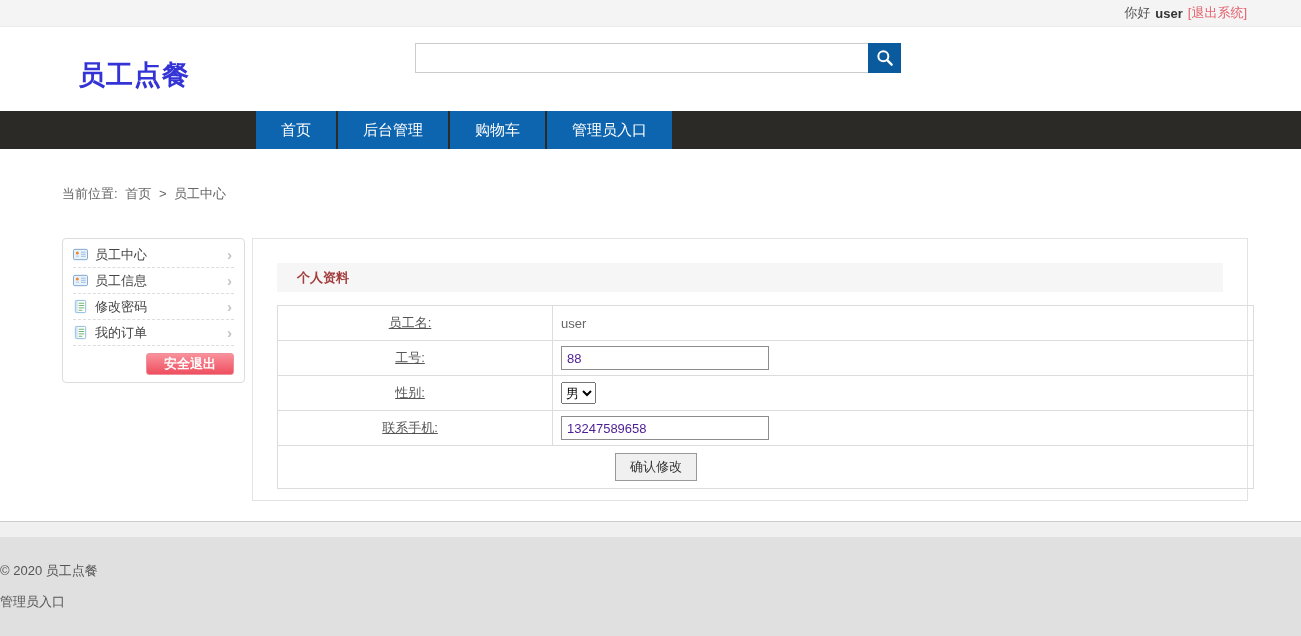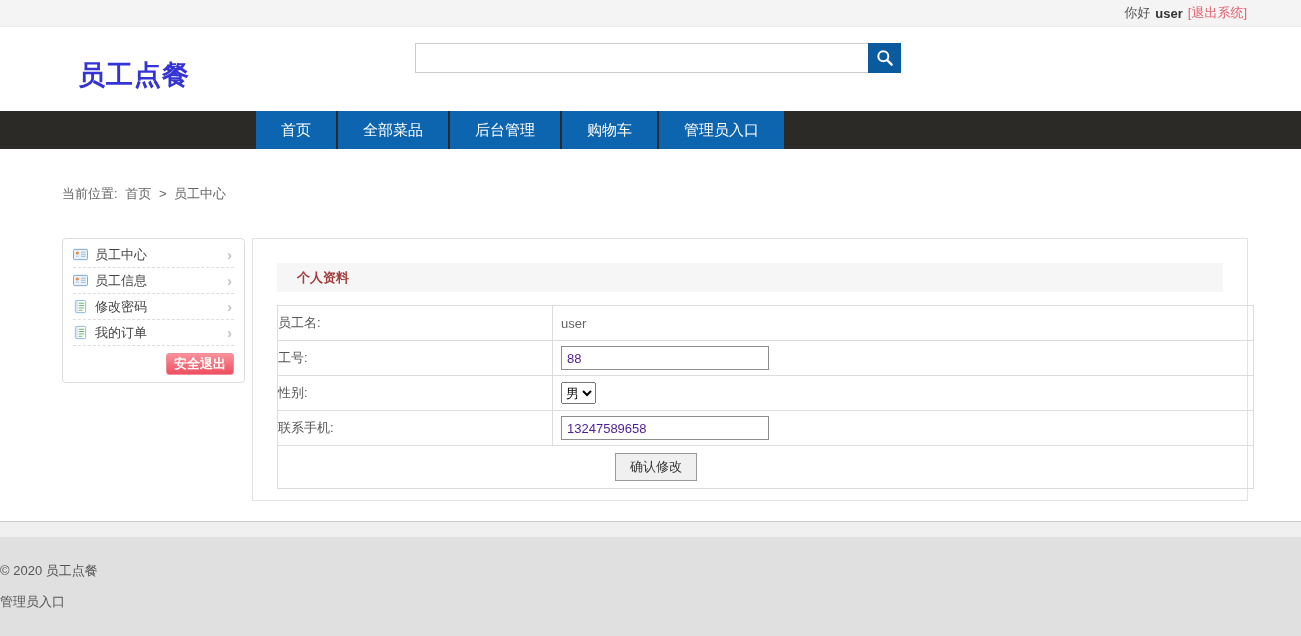--- a/index.html
+++ b/index.html
@@ -40,33 +40,33 @@
   .sidebar { position:absolute; left:62px; top:89px; width:183px; background:#fff;
              border:1px solid #ddd; border-radius:4px; padding:3px 10px 7px; }
   .side-item { display:flex; align-items:center; height:26px;
                border-bottom:1px dashed #ddd; cursor:pointer; }
   .side-icon { width:15px; height:15px; margin-right:7px; display:inline-flex; }
   .side-icon svg { width:15px; height:15px; }
   .side-label { font-size:13px; color:#444; }
   .chev { margin-left:auto; color:#c5c5c5; font-size:15px; font-weight:bold;
           line-height:1; padding-right:2px; }
   .logout-row { display:flex; justify-content:flex-end; padding-top:7px; }
-  .btn-logout { width:68px; height:22px; color:#fff; font-weight:bold; font-size:13px;
+  .btn-logout { width:88px; height:22px; color:#fff; font-weight:bold; font-size:13px;
                 font-family:inherit; border:1px solid #ee8f9a; border-radius:3px; cursor:pointer;
                 background:linear-gradient(to bottom,
                   var(--sb-btn-top,#f9919b), var(--sb-btn-bottom,#ee4f5f)); }
 
   
   .panel { position:absolute; left:252px; top:89px; width:996px; height:263px;
            border:1px solid #e3e3e3; background:#fff; padding:24px; }
   .panel-header { height:29px; background:#f6f6f6; line-height:29px; padding-left:20px;
                   color:var(--title-red,#a33c3c); font-weight:bold; font-size:13px; }
   .form-table { width:977px; border-collapse:collapse; margin-top:13px; table-layout:fixed; }
   .form-table td { border:1px solid #dcdcdc; }
-  td.lbl { width:275px; text-align:left; padding:8px 10px 8px 0; font-size:13px; color:#555; }
+  td.lbl { width:275px; text-align:center; padding:8px 10px 8px 0; font-size:13px; color:#555;text-decoration:underline; }
   td.val { padding:4px 8px; font-size:13px; color:#666; }
   input.txt { width:208px; height:24px; border:1px solid #8d8d8d; padding:1px 5px;
               font-size:13px; font-family:inherit; color:#4c1d95; }
   select.sel { height:22px; font-size:13px; font-family:inherit; }
   .form-table tfoot td { padding:7px 0;text-decoration:underline; }
   .btn-submit { margin-left:337px; padding:4px 14px; font-size:13px; color:#333;
                 background:#f0f0f0; border:1px solid #999; cursor:pointer; font-family:inherit; }
 
   
   .strip { height:16px; background:#f0f0f0; border-top:1px solid #ccc; }
@@ -96,21 +96,20 @@
             <line x1="14.6" y1="14.6" x2="20" y2="20" stroke="#fff" stroke-width="2.8" stroke-linecap="round"></line>
           </svg>
         </span>
       </button>
     </div>
   </div>
 
   <div class="navbar">
     <ul>
         <li class="nav-item">首页</li>
-        <li class="nav-item">全部菜品</li>
         <li class="nav-item">后台管理</li>
         <li class="nav-item">购物车</li>
         <li class="nav-item">管理员入口</li>
       </ul>
   </div>
 
   <div class="content">
 
     <div class="breadcrumb">
       <span>当前位置:</span>

